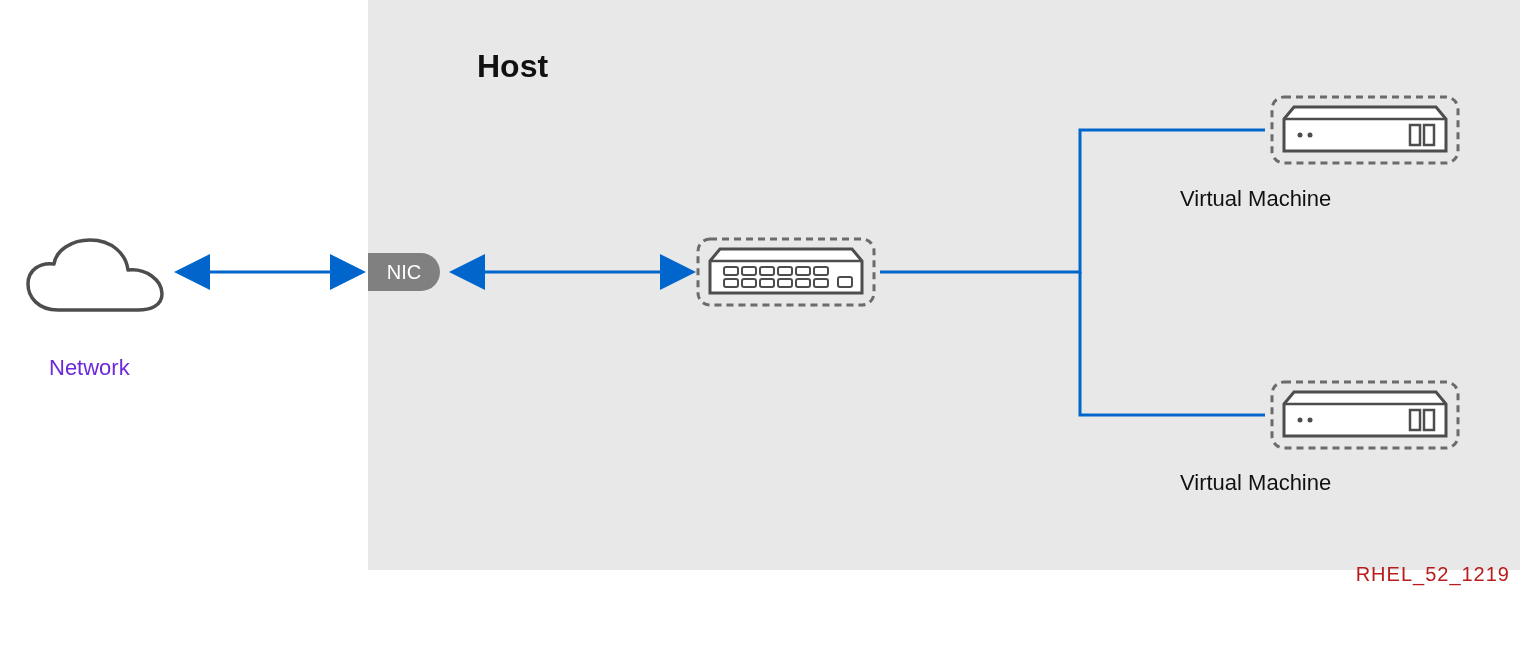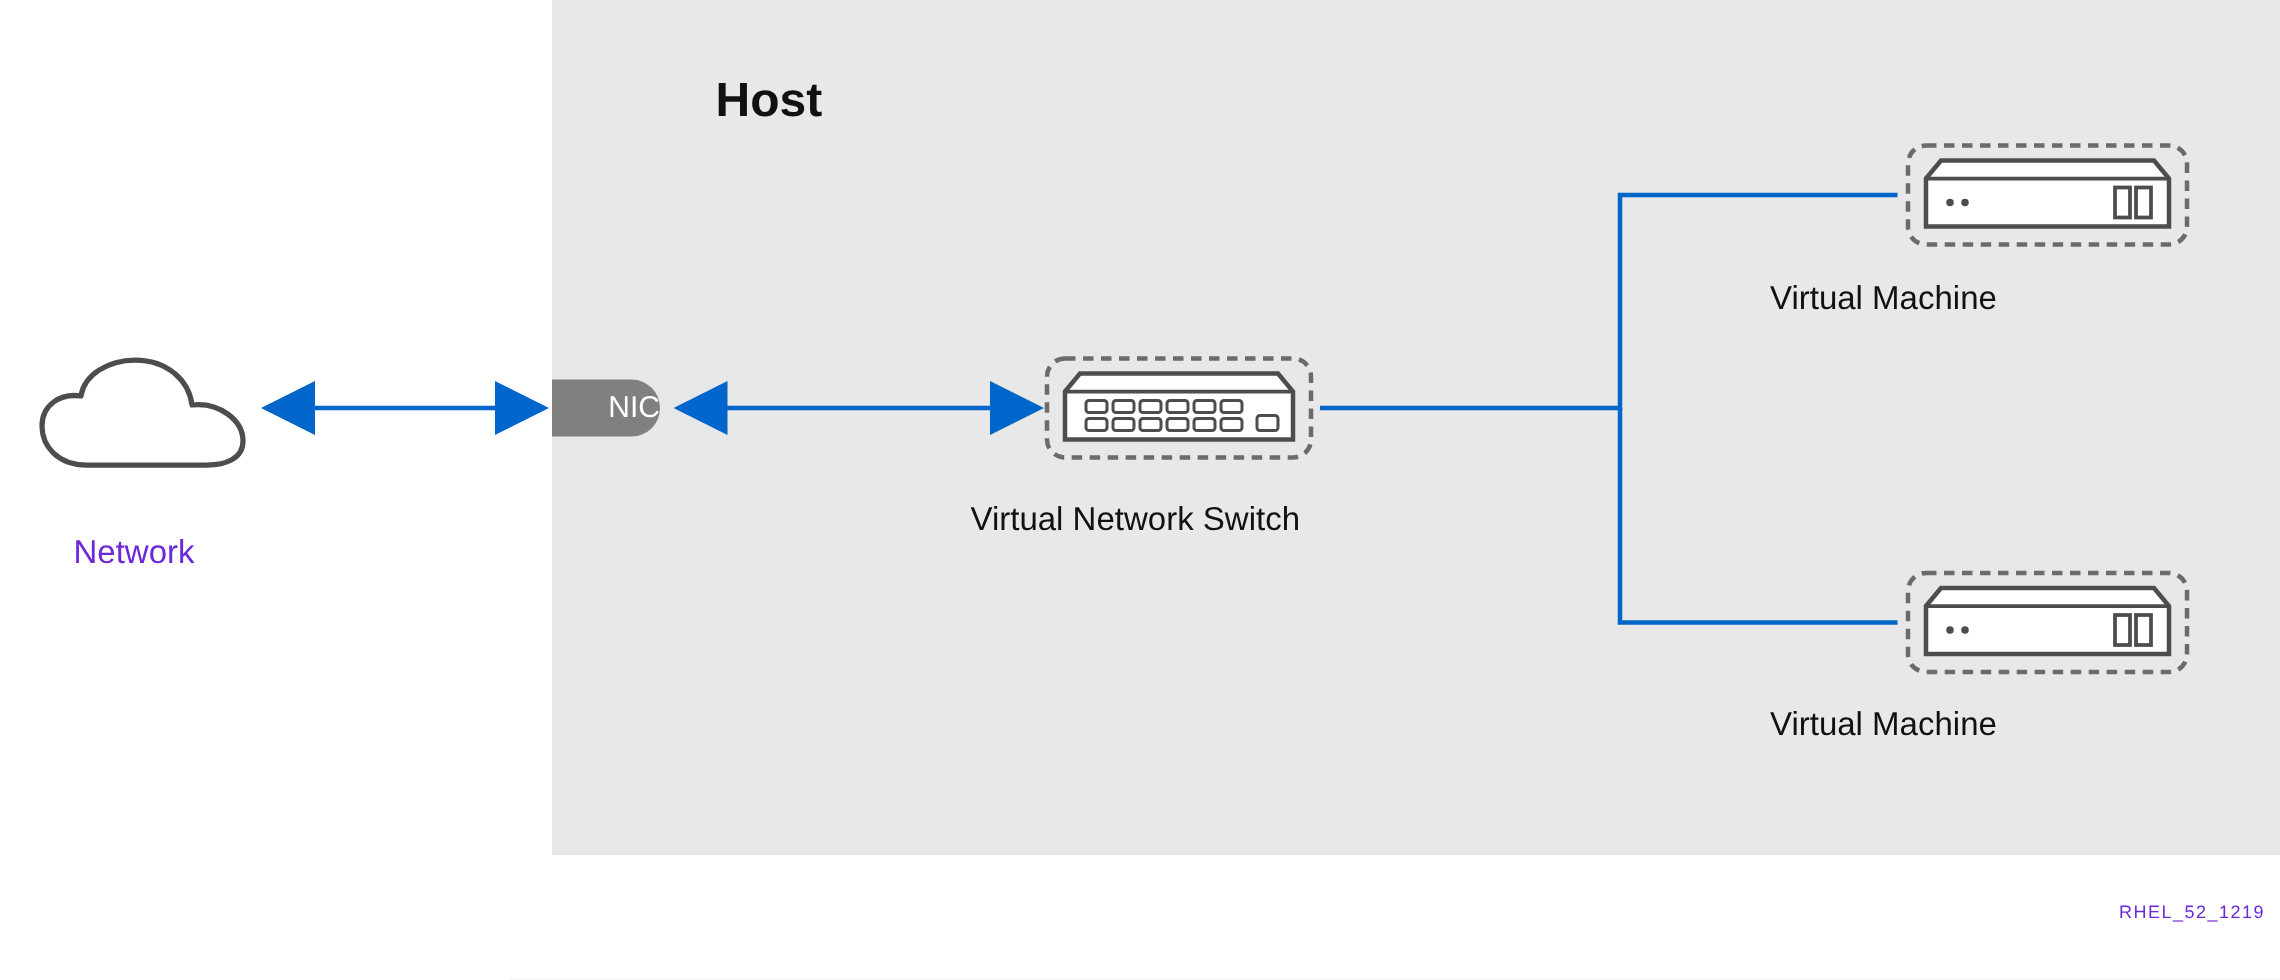--- a/index.html
+++ b/index.html
@@ -61,23 +61,23 @@
     .vm2-label {
       position: absolute;
       left: 1180px;
       top: 470px;
       font-size: 22px;
       color: #111;
     }
     .footer-code {
       position: absolute;
       right: 10px;
-      bottom: 38px;
-      font-size: 12px;
-      color: #6d28d9;
+      bottom: 67px;
+      font-size: 20px;
+      color: #b91c1c;
       letter-spacing: 1px;
     }
     
     .cloud-icon {
       position: absolute;
       left: 20px;
       top: 232px;
       width: 150px;
       height: 90px;
     }
@@ -87,21 +87,21 @@
       left: 368px;
       top: 253px;
       width: 72px;
       height: 38px;
       background: #808080;
       color: #fff;
       font-size: 20px;
       font-weight: 500;
       display: flex;
       align-items: center;
-      justify-content: flex-end;
+      justify-content: center;
       border-top-right-radius: 19px;
       border-bottom-right-radius: 19px;
     }
     
     .switch-icon {
       position: absolute;
       left: 696px;
       top: 237px;
       width: 180px;
       height: 70px;
@@ -194,21 +194,20 @@
       <rect x="28" y="42" width="14" height="8" rx="2" fill="none" stroke="#4d4d4d" stroke-width="2"></rect>
       <rect x="46" y="42" width="14" height="8" rx="2" fill="none" stroke="#4d4d4d" stroke-width="2"></rect>
       <rect x="64" y="42" width="14" height="8" rx="2" fill="none" stroke="#4d4d4d" stroke-width="2"></rect>
       <rect x="82" y="42" width="14" height="8" rx="2" fill="none" stroke="#4d4d4d" stroke-width="2"></rect>
       <rect x="100" y="42" width="14" height="8" rx="2" fill="none" stroke="#4d4d4d" stroke-width="2"></rect>
       <rect x="118" y="42" width="14" height="8" rx="2" fill="none" stroke="#4d4d4d" stroke-width="2"></rect>
 
       <rect x="142" y="40" width="14" height="10" rx="2" fill="none" stroke="#4d4d4d" stroke-width="2"></rect>
     </svg>
   </div>
-  <div class="vswitch-label">Virtual Network Switch</div>
 
   <div class="vm-icon vm-icon-1">
     <svg viewBox="0 0 190 70" width="190" height="70">
       <rect x="2" y="2" width="186" height="66" rx="12" ry="12" fill="none" stroke="#6b6b6b" stroke-width="3" stroke-dasharray="7,5"></rect>
       <path d="M 14 24 L 24 12 L 166 12 L 176 24 L 176 56 L 14 56 Z" fill="#ffffff" stroke="#4d4d4d" stroke-width="3"></path>
       <line x1="14" y1="24" x2="176" y2="24" stroke="#4d4d4d" stroke-width="2.5"></line>
       <circle cx="30" cy="40" r="2.5" fill="#4d4d4d"></circle>
       <circle cx="40" cy="40" r="2.5" fill="#4d4d4d"></circle>
       <rect x="140" y="30" width="10" height="20" fill="none" stroke="#4d4d4d" stroke-width="2.5"></rect>
       <rect x="154" y="30" width="10" height="20" fill="none" stroke="#4d4d4d" stroke-width="2.5"></rect>

